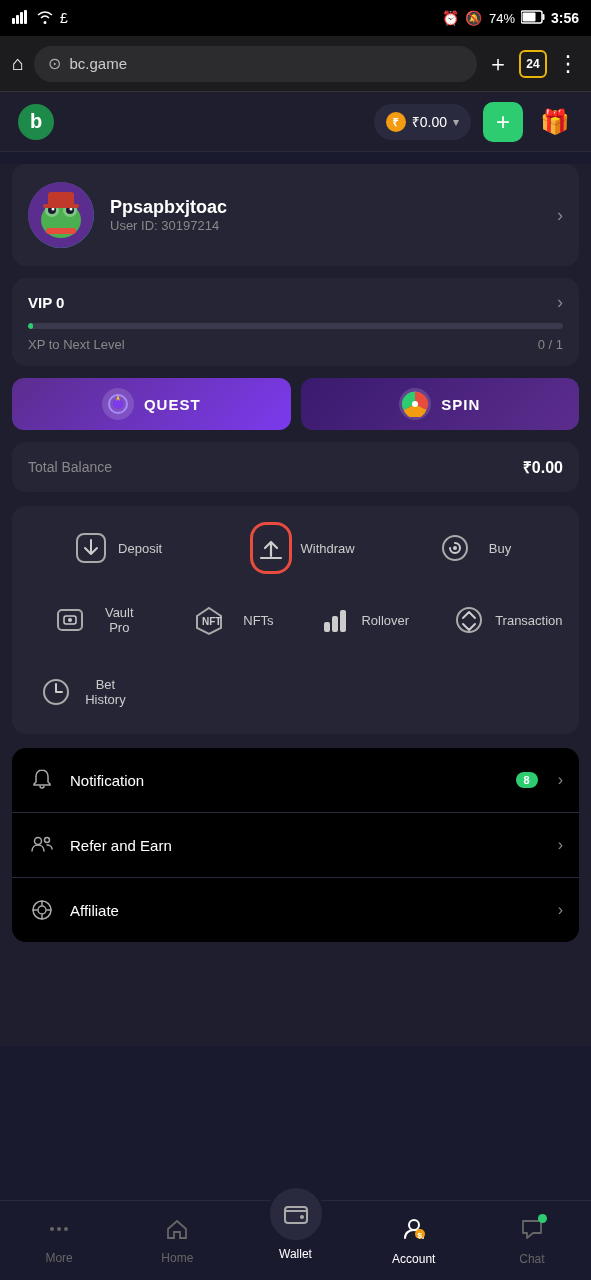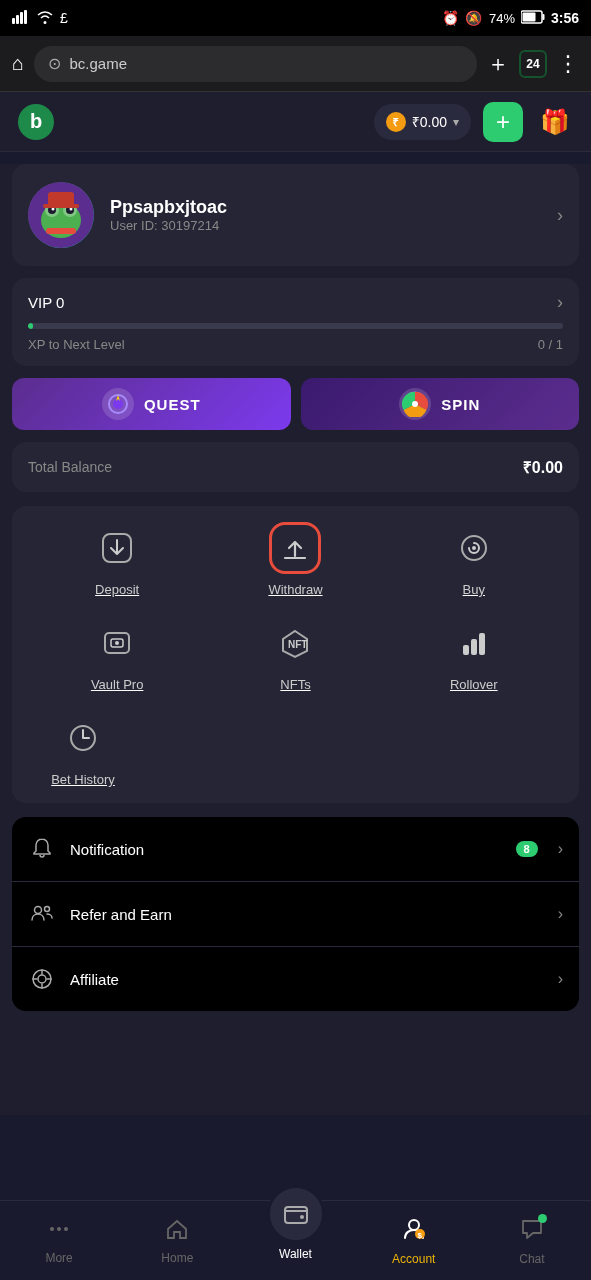--- a/index.html
+++ b/index.html
@@ -68,21 +68,21 @@
     }
     .browser-btn {
       color: #fff;
       font-size: 20px;
       cursor: pointer;
       display: flex;
       align-items: center;
       justify-content: center;
     }
     .tab-count {
-      border: 2px solid #14532d;
+      border: 2px solid #eab308;
       border-radius: 6px;
       width: 28px;
       height: 28px;
       display: flex;
       align-items: center;
       justify-content: center;
       font-size: 12px;
       font-weight: bold;
     }
 
@@ -214,21 +214,21 @@
       padding: 14px 16px;
     }
     .vip-header {
       display: flex;
       align-items: center;
       justify-content: space-between;
       margin-bottom: 10px;
     }
     .vip-label {
       font-size: 15px;
-      font-weight: 400;
+      font-weight: 700;
       color: #fff;
       text-align: center;
     }
     .vip-arrow { color: #888; font-size: 18px; }
     .vip-progress-bar {
       height: 6px;
       background: #3a3a4e;
       border-radius: 3px;
       margin-bottom: 8px;
       overflow: hidden;
@@ -321,26 +321,25 @@
       padding: 16px;
     }
     .action-row {
       display: flex;
       justify-content: space-around;
       margin-bottom: 20px;
     }
     .action-row:last-child { margin-bottom: 0; }
     .action-item {
       display: flex;
-      flex-direction: column;
+      flex-direction: row;
       align-items: center;
       gap: 8px;
       cursor: pointer;
       width: 90px;
-      text-decoration: underline;
     }
     .action-icon-wrap {
       width: 52px;
       height: 52px;
       border-radius: 14px;
       display: flex;
       align-items: center;
       justify-content: center;
       font-size: 26px;
       color: #ccc;
@@ -658,20 +657,30 @@
       <div class="action-item">
         <div class="action-icon-wrap">
           <svg width="36" height="36" viewBox="0 0 36 36" fill="none">
             <rect x="7" y="20" width="6" height="10" rx="2" fill="#ccc"></rect>
             <rect x="15" y="14" width="6" height="16" rx="2" fill="#ccc"></rect>
             <rect x="23" y="8" width="6" height="22" rx="2" fill="#ccc"></rect>
           </svg>
         </div>
         <span class="action-label">Rollover</span>
       </div>
+      <div class="action-item">
+        <div class="action-icon-wrap">
+          <svg width="36" height="36" viewBox="0 0 36 36" fill="none">
+            <circle cx="18" cy="18" r="12" stroke="#aaa" stroke-width="2"></circle>
+            <path d="M12 16 L18 10 M18 10 L24 16" stroke="#ccc" stroke-width="2" stroke-linecap="round" stroke-linejoin="round"></path>
+            <path d="M12 22 L18 28 M18 28 L24 22" stroke="#ccc" stroke-width="2" stroke-linecap="round" stroke-linejoin="round"></path>
+          </svg>
+        </div>
+        <span class="action-label">Transaction</span>
+      </div>
     </div>
 
     <div class="action-row" style="justify-content:flex-start;padding-left:10px">
       <div class="action-item">
         <div class="action-icon-wrap">
           <svg width="36" height="36" viewBox="0 0 36 36" fill="none">
             <circle cx="18" cy="18" r="12" stroke="#aaa" stroke-width="2"></circle>
             <path d="M18 10 L18 18 L24 18" stroke="#ccc" stroke-width="2" stroke-linecap="round" stroke-linejoin="round"></path>
           </svg>
         </div>
@@ -751,21 +760,21 @@
   </div>
   <div class="nav-item active">
     <span class="nav-item-icon">
       <svg width="26" height="26" viewBox="0 0 26 26" fill="none">
         <circle cx="13" cy="9" r="5" stroke="white" stroke-width="2" fill="none"></circle>
         <path d="M4 22 C4 17 8 14 13 14 C18 14 22 17 22 22" stroke="white" stroke-width="2" stroke-linecap="round" fill="none"></path>
         <circle cx="19" cy="18" r="5" fill="#f39c12"></circle>
         <text x="16.5" y="22" font-size="8" fill="white" font-family="sans-serif" font-weight="bold">$</text>
       </svg>
     </span>
-    <span class="nav-item-label" style="color:#eab308">Account</span>
+    <span class="nav-item-label" style="color:#ffffff">Account</span>
   </div>
   <div class="nav-item">
     <span class="nav-item-icon chat-dot">
       <svg width="26" height="26" viewBox="0 0 26 26" fill="none">
         <path d="M4 5 L22 5 L22 17 L14 17 L8 22 L8 17 L4 17 Z" stroke="#666" stroke-width="1.8" fill="none" stroke-linejoin="round"></path>
       </svg>
       <span class="chat-green-dot"></span>
     </span>
     <span class="nav-item-label" style="color:#666">Chat</span>
   </div>

